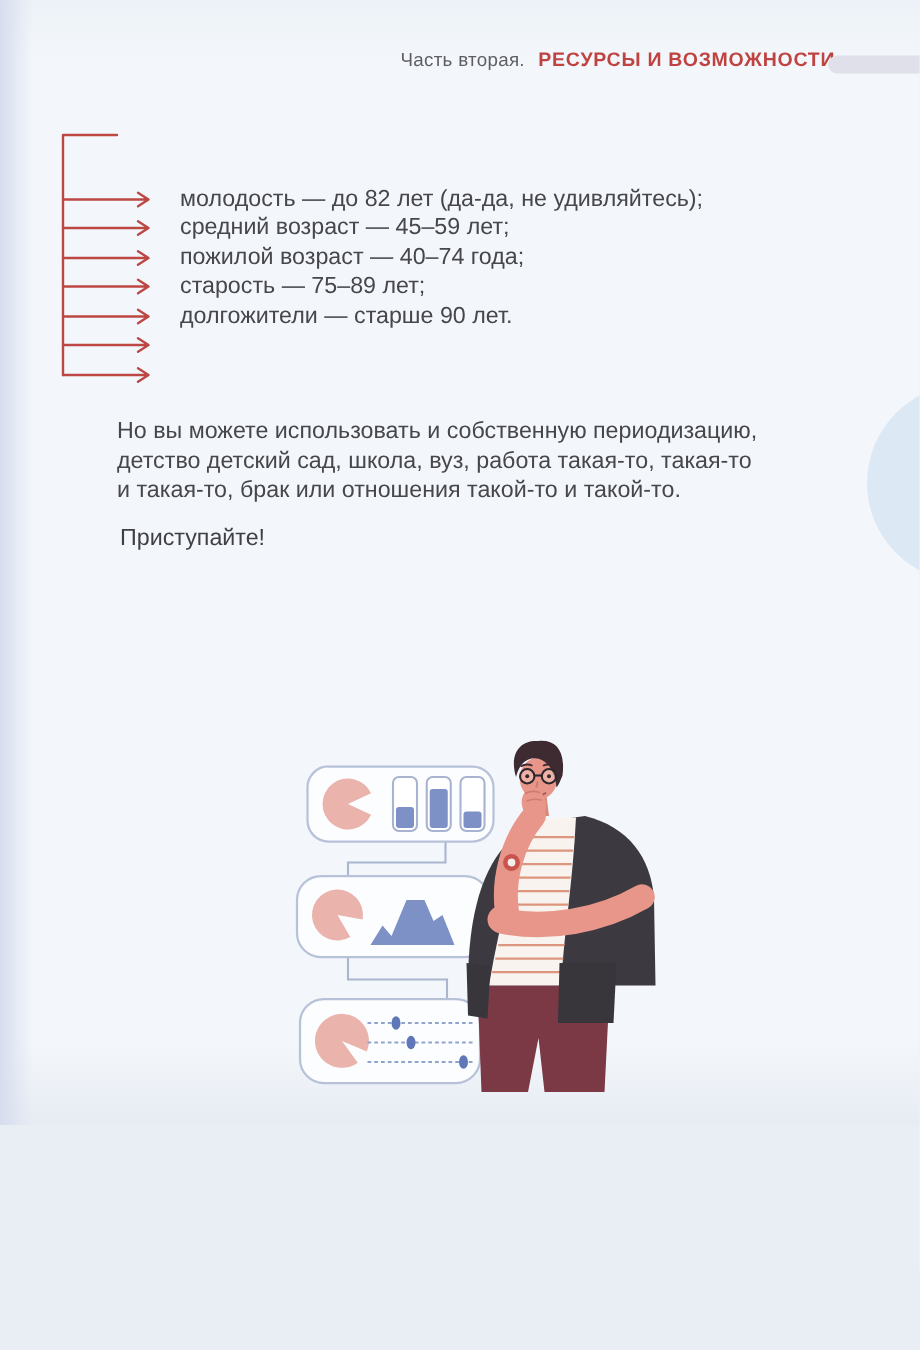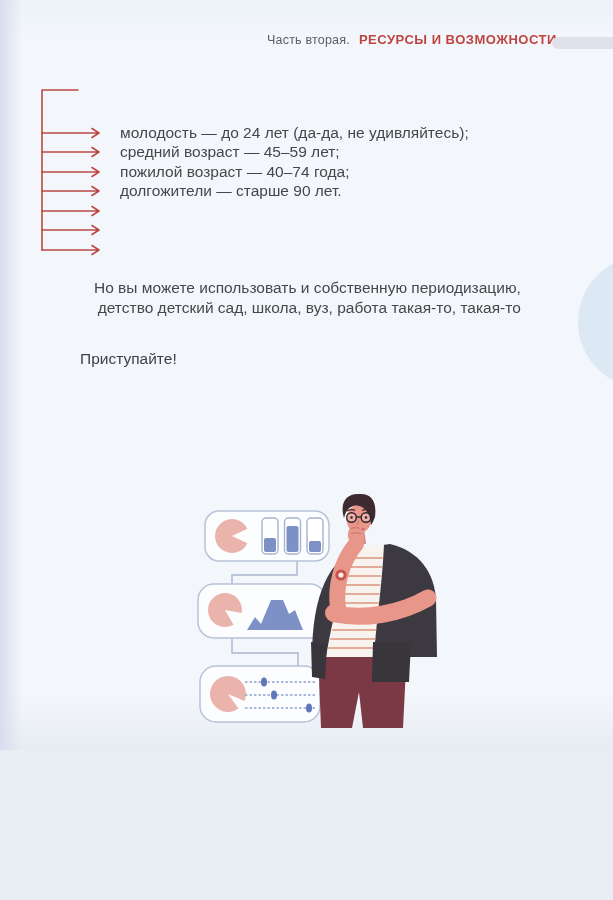--- a/index.html
+++ b/index.html
@@ -25,21 +25,21 @@
   .section-title { font-size:13px; font-weight:bold; color:#bf4441; letter-spacing:.5px; }
   .header-pill { position:absolute; left:552px; top:37px; width:75px; height:12px; border-radius:6px; background:#dfe0e9; }
   
   .txt { color:#47474b; font-size:15.5px; }
   .intro { position:absolute; left:80px; top:86px; line-height:19.6px; }
   .intro .line { display:block; }
   .intro .line:first-child { padding-left:6px; }
   .bracket-svg { position:absolute; left:35px; top:84px; }
   .age-list { position:absolute; left:120px; top:123px; line-height:19.45px; }
   .age-list .item { display:block; }
-  .para { position:absolute; left:94px; top:278px; line-height:19.6px;text-align:right; }
+  .para { position:absolute; left:78px; top:278px; line-height:19.6px; }
   .para .line { display:block; }
   .cta { position:absolute; left:80px; top:350px; font-weight:normal; font-size:15.5px; color:#3f3f44; }
   
   .illustration { position:absolute; left:185px; top:492px; }
   
   .page-number { position:absolute; left:0; top:828px; width:100%; text-align:center;
     font-size:13px; color:#595960; letter-spacing:.5px; }
 </style>
 </head>
 <body>
@@ -62,29 +62,31 @@
       <path d="M7 68 H63 M57 63.5 L64 68 L57 72.5"></path>
       <path d="M7 88 H63 M57 83.5 L64 88 L57 92.5"></path>
       <path d="M7 107 H63 M57 102.5 L64 107 L57 111.5"></path>
       <path d="M7 127 H63 M57 122.5 L64 127 L57 131.5"></path>
       <path d="M7 146 H63 M57 141.5 L64 146 L57 150.5"></path>
       <path d="M7 166 H63 M57 161.5 L64 166 L57 170.5"></path>
     </g>
   </svg>
 
   <div class="age-list txt">
-    <span class="item">молодость — до 24 лет (да-да, не удивляйтесь);</span>
+    <span class="item">молодость — до 82 лет (да-да, не удивляйтесь);</span>
     <span class="item">средний возраст — 45–59 лет;</span>
     <span class="item">пожилой возраст — 40–74 года;</span>
+    <span class="item">старость — 75–89 лет;</span>
     <span class="item">долгожители — старше 90 лет.</span>
   </div>
 
   <div class="para txt">
     <span class="line">Но вы можете использовать и собственную периодизацию,</span>
     <span class="line">детство детский сад, школа, вуз, работа такая-то, такая-то</span>
+    <span class="line">и такая-то, брак или отношения такой-то и такой-то.</span>
   </div>
 
   <div class="cta">Приступайте!</div>
 
   <svg class="illustration" width="255" height="245" viewBox="0 0 255 245">
 
     <g fill="none" stroke="#aab6ce" stroke-width="1.4">
       <path d="M112 69 V83 H47 V93"></path>
       <path d="M47 145 V161 H113 V175"></path>
     </g>

